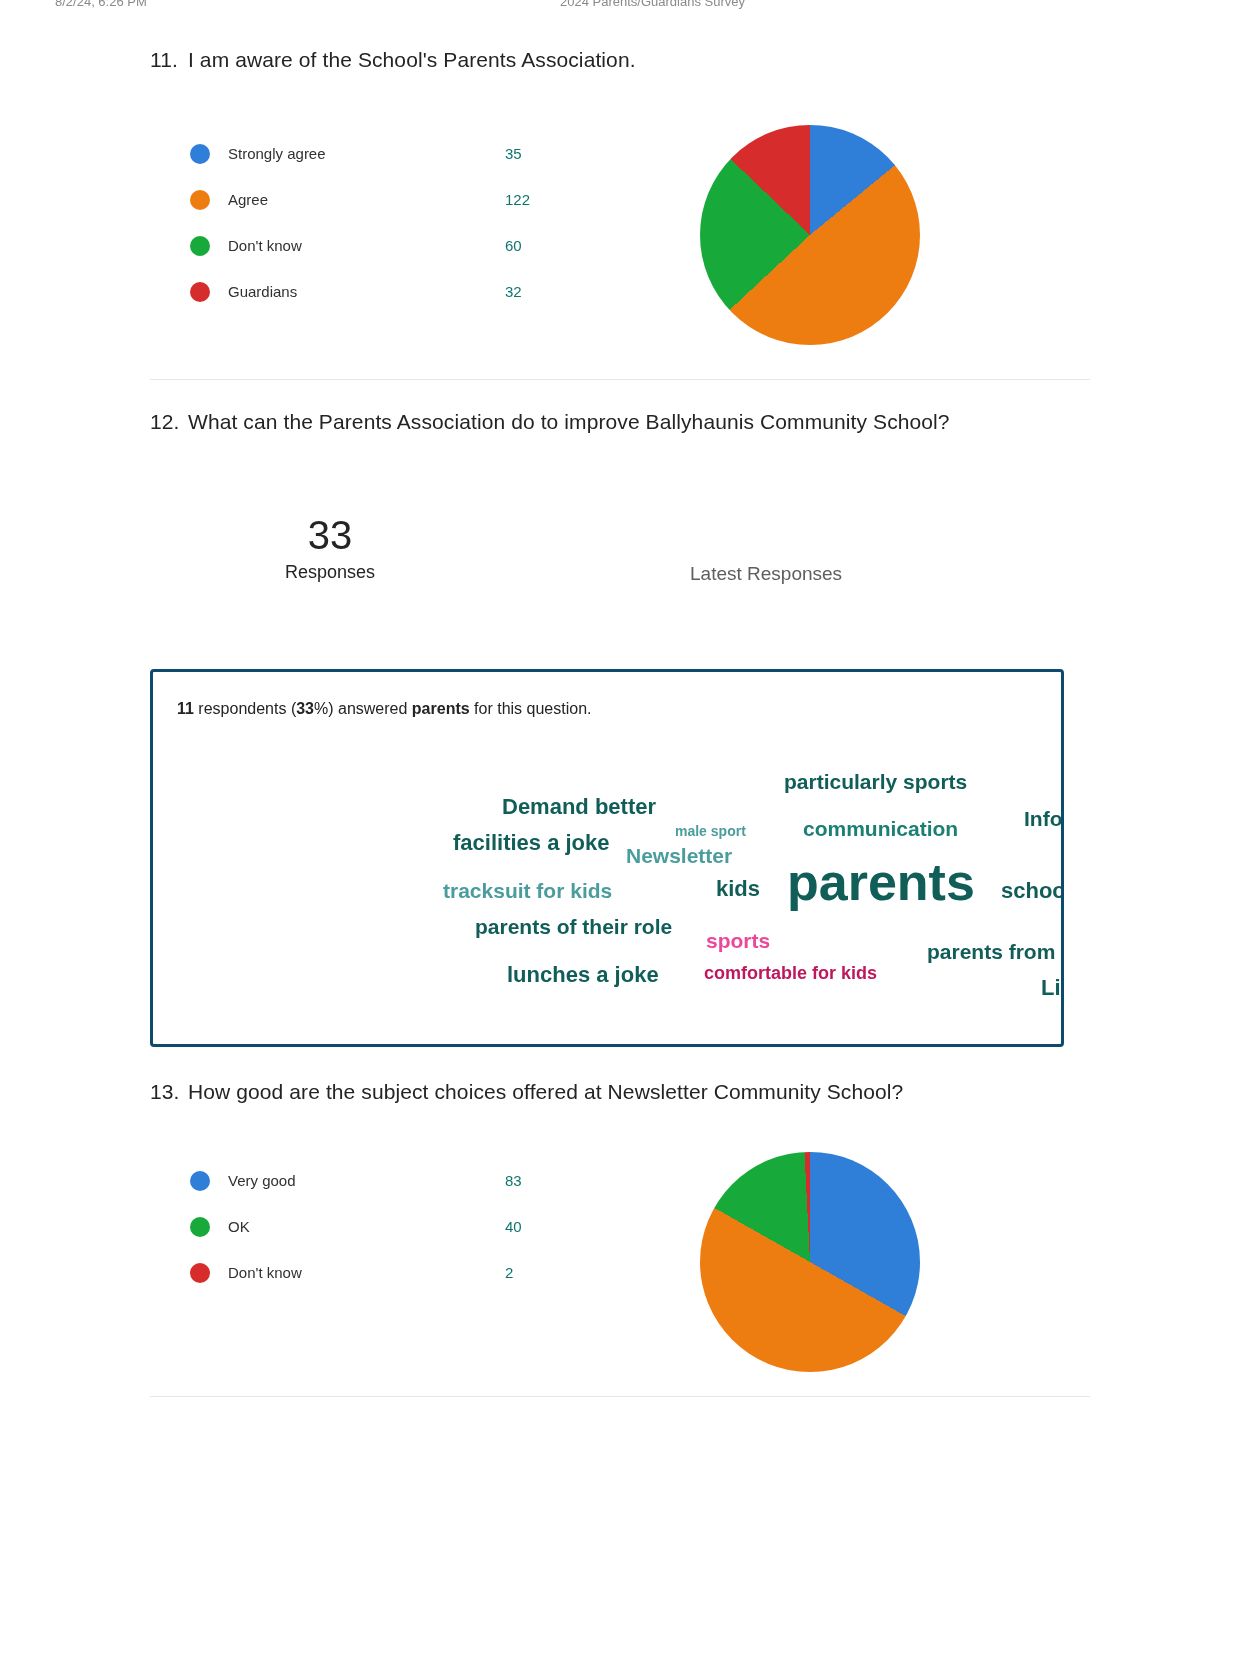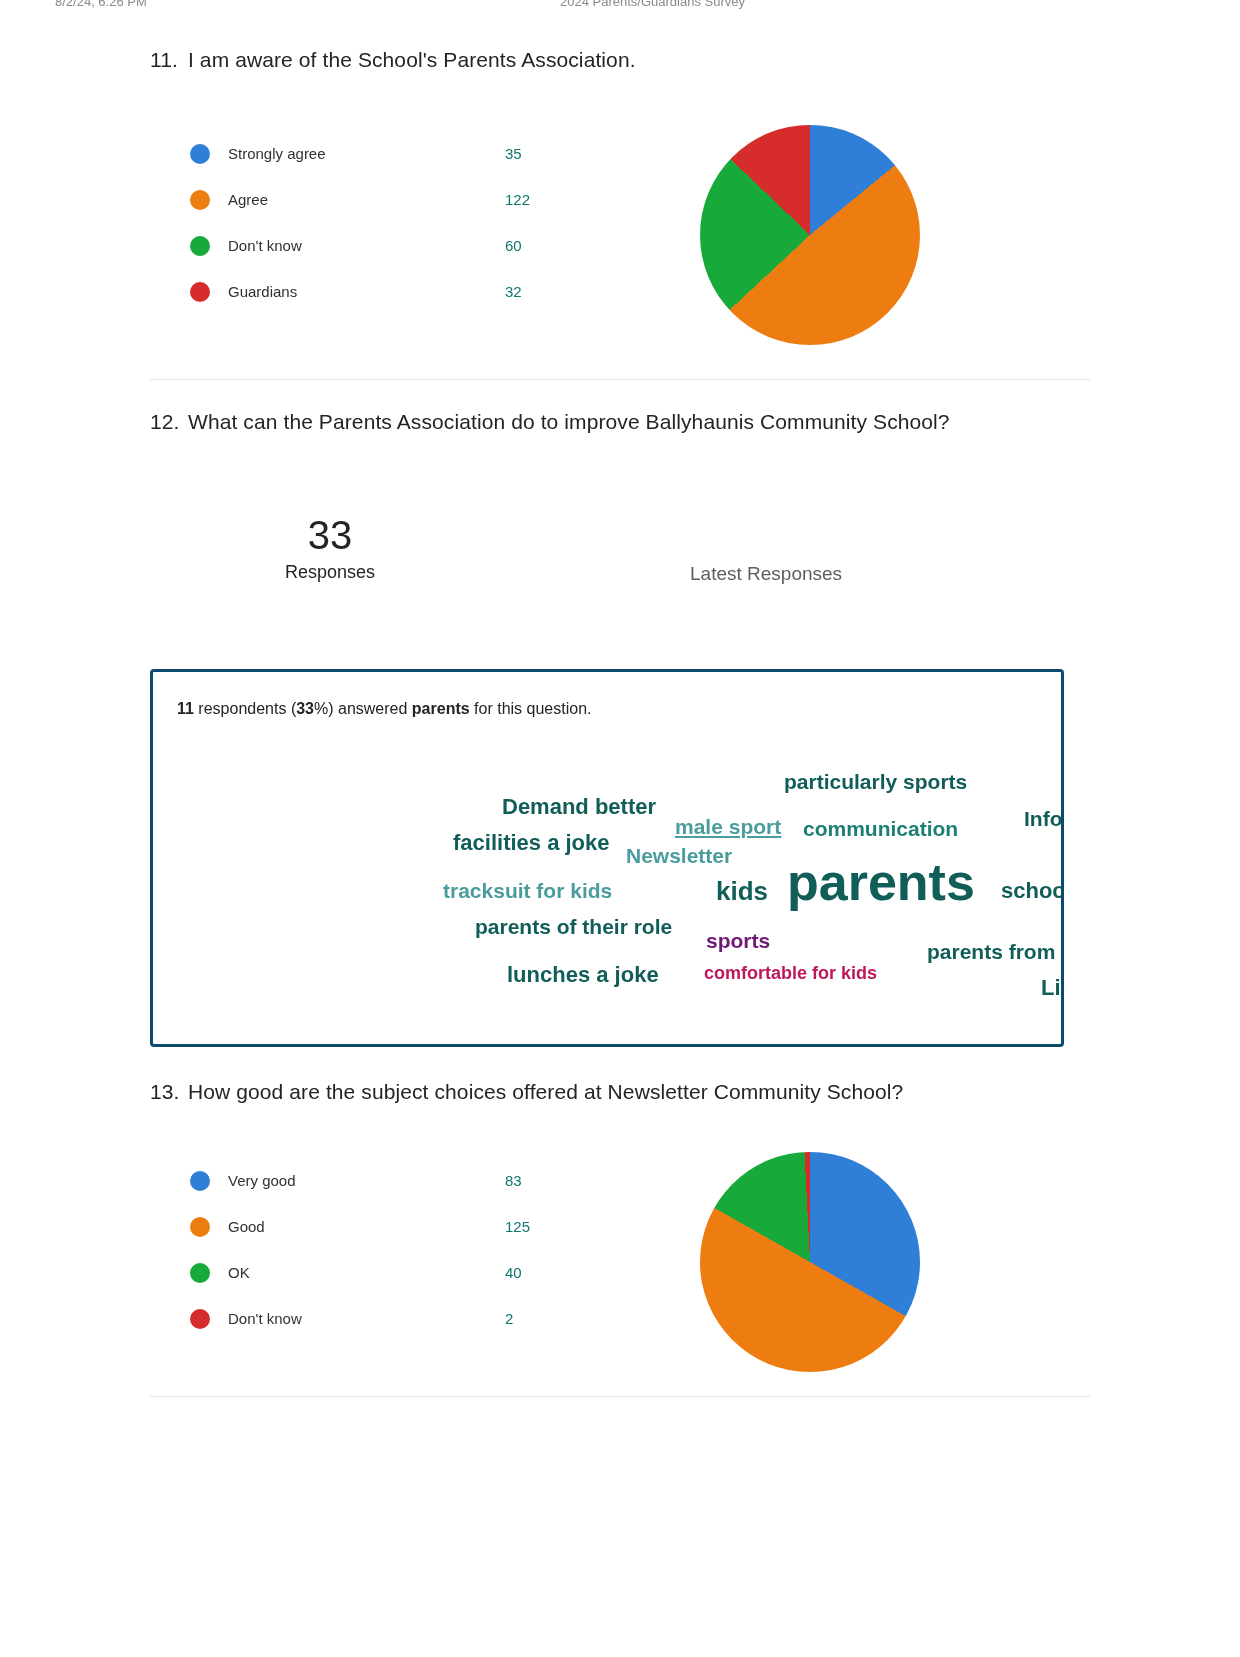--- a/index.html
+++ b/index.html
@@ -234,56 +234,51 @@
 
   <div class="latest-responses" style="left:690px; top:563px;">Latest Responses</div>
 
   <div class="cloud-card">
     <div class="cloud-summary">
       <b>11</b><span> respondents (</span><b>33</b><span>%) answered </span><b>parents</b><span> for this question.</span>
     </div>
     <div class="cloud" id="cloud">
         <span class="cw" style="left: 631px; top: 41px; font-size: 21px; color: rgb(17, 94, 89);">particularly sports</span>
         <span class="cw" style="left: 349px; top: 66px; font-size: 22px; color: rgb(17, 94, 89);">Demand better</span>
-        <span class="cw" style="left: 522px; top: 86px; font-size: 21px; color: rgb(75, 157, 157); text-decoration: underline;">male sport</span>
+        <span class="cw" style="left: 522px; top: 94px; font-size: 14px; color: rgb(75, 157, 157);">male sport</span>
         <span class="cw" style="left: 650px; top: 88px; font-size: 21px; color: rgb(27, 127, 116);">communication</span>
         <span class="cw" style="left: 871px; top: 78px; font-size: 21px; color: rgb(17, 94, 89);">Information pa</span>
         <span class="cw" style="left: 300px; top: 102px; font-size: 22px; color: rgb(17, 94, 89);">facilities a joke</span>
         <span class="cw" style="left: 473px; top: 115px; font-size: 21px; color: rgb(75, 157, 157);">Newsletter</span>
         <span class="cw" style="left: 290px; top: 150px; font-size: 21px; color: rgb(75, 157, 157);">tracksuit for kids</span>
-        <span class="cw" style="left: 563px; top: 148px; font-size: 26px; color: rgb(17, 94, 89);">kids</span>
+        <span class="cw" style="left: 563px; top: 148px; font-size: 22px; color: rgb(17, 94, 89);">kids</span>
         <span class="cw" style="left: 634px; top: 126px; font-size: 52px; color: rgb(17, 94, 89);">parents</span>
         <span class="cw" style="left: 848px; top: 150px; font-size: 22px; color: rgb(17, 94, 89);">school</span>
         <span class="cw" style="left: 322px; top: 186px; font-size: 21px; color: rgb(17, 94, 89);">parents of their role</span>
-        <span class="cw" style="left: 553px; top: 200px; font-size: 21px; color: #701a75;">sports</span>
+        <span class="cw" style="left: 553px; top: 200px; font-size: 21px; color: #ec4899;">sports</span>
         <span class="cw" style="left: 774px; top: 211px; font-size: 21px; color: rgb(17, 94, 89);">parents from the assoc</span>
         <span class="cw" style="left: 354px; top: 234px; font-size: 22px; color: rgb(17, 94, 89);">lunches a joke</span>
         <span class="cw" style="left: 521px; top: 234px; font-size: 18px; color: #be185d; margin-left: 30px;">comfortable for kids</span>
         <span class="cw" style="left: 888px; top: 247px; font-size: 22px; color: rgb(17, 94, 89);">Limit to stud</span>
       </div>
   </div>
 
   <div class="divider" style="top:1065px; opacity:0;"></div>
 
   <div class="question" style="top:1080px;">
     <div class="q-title">
       <span class="q-num">13.</span><span>How good are the subject choices offered at Newsletter Community School?</span>
     </div>
   </div>
 
   <div class="legend" style="position:absolute; left:190px; top:1163px; width:430px;">
     <div class="legend-row">
       <span class="legend-dot" style="background:#2f7ed8;"></span>
       <span class="legend-label">Very good</span>
       <span class="legend-value">83</span>
-    </div>
-    <div class="legend-row">
-      <span class="legend-dot" style="background:#ee7d11;"></span>
-      <span class="legend-label">Good</span>
-      <span class="legend-value">125</span>
     </div>
     <div class="legend-row">
       <span class="legend-dot" style="background:#18a93b;"></span>
       <span class="legend-label">OK</span>
       <span class="legend-value">40</span>
     </div>
     <div class="legend-row">
       <span class="legend-dot" style="background:#d62c2c;"></span>
       <span class="legend-label">Don't know</span>
       <span class="legend-value">2</span>

